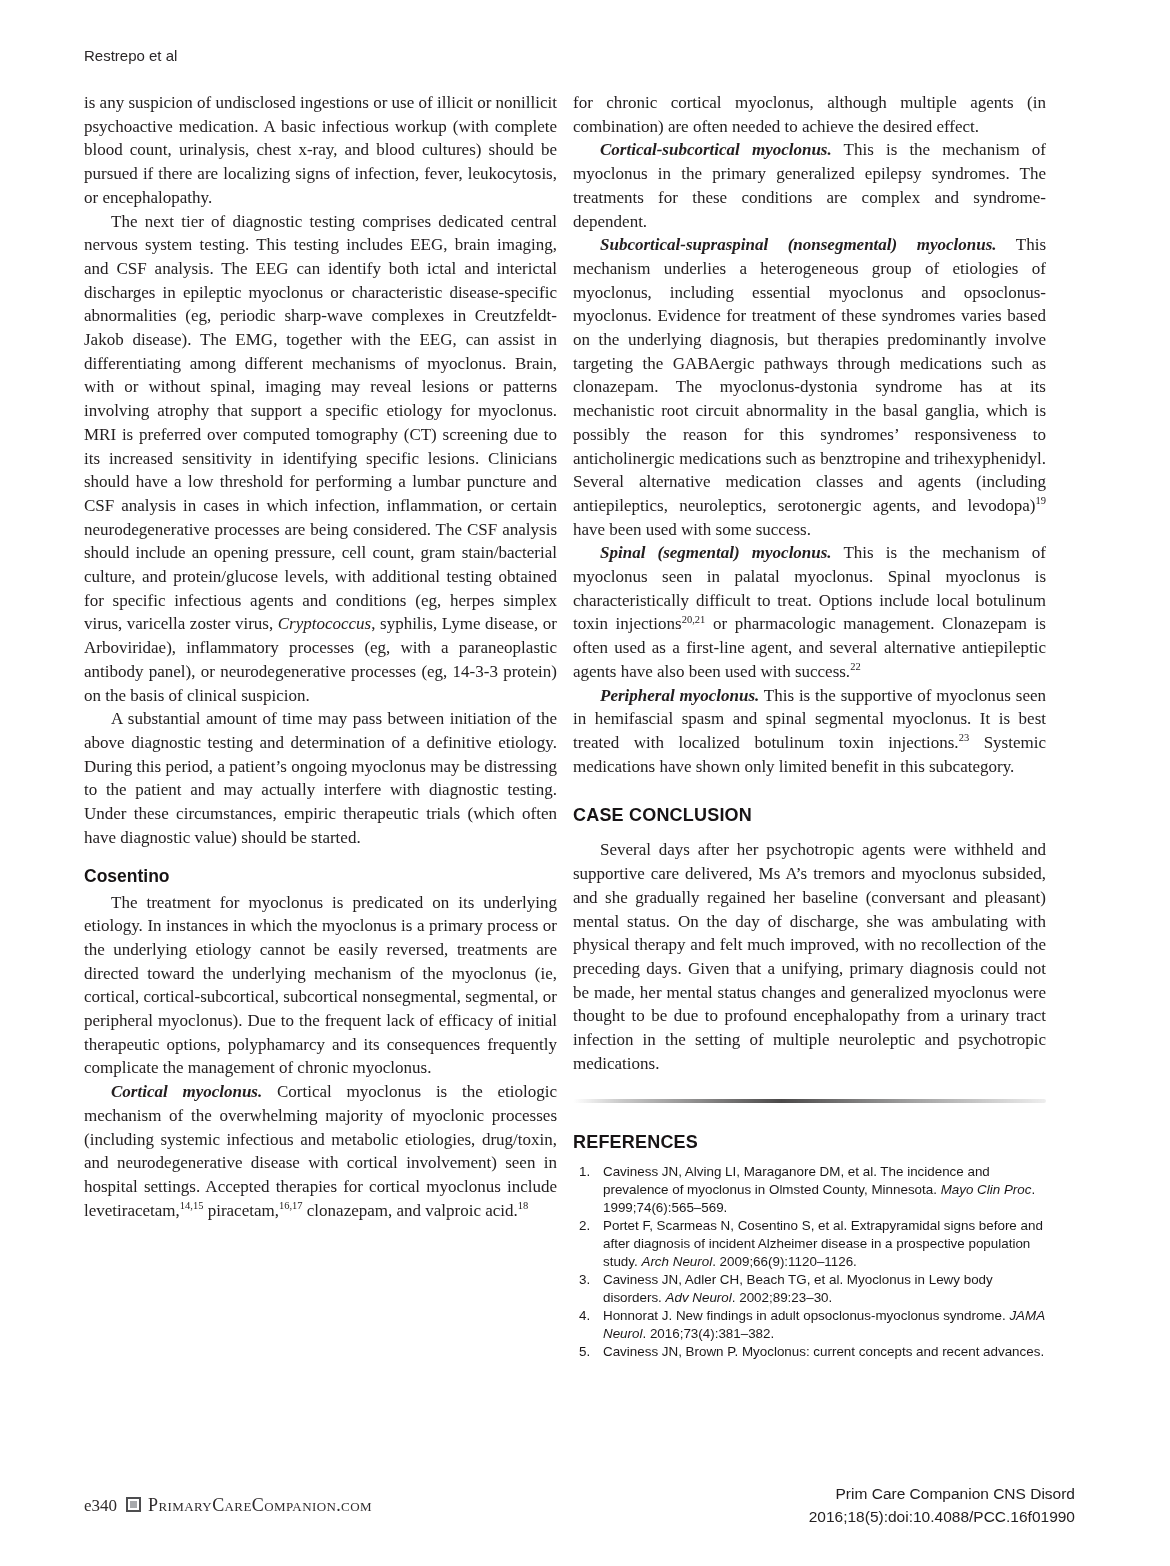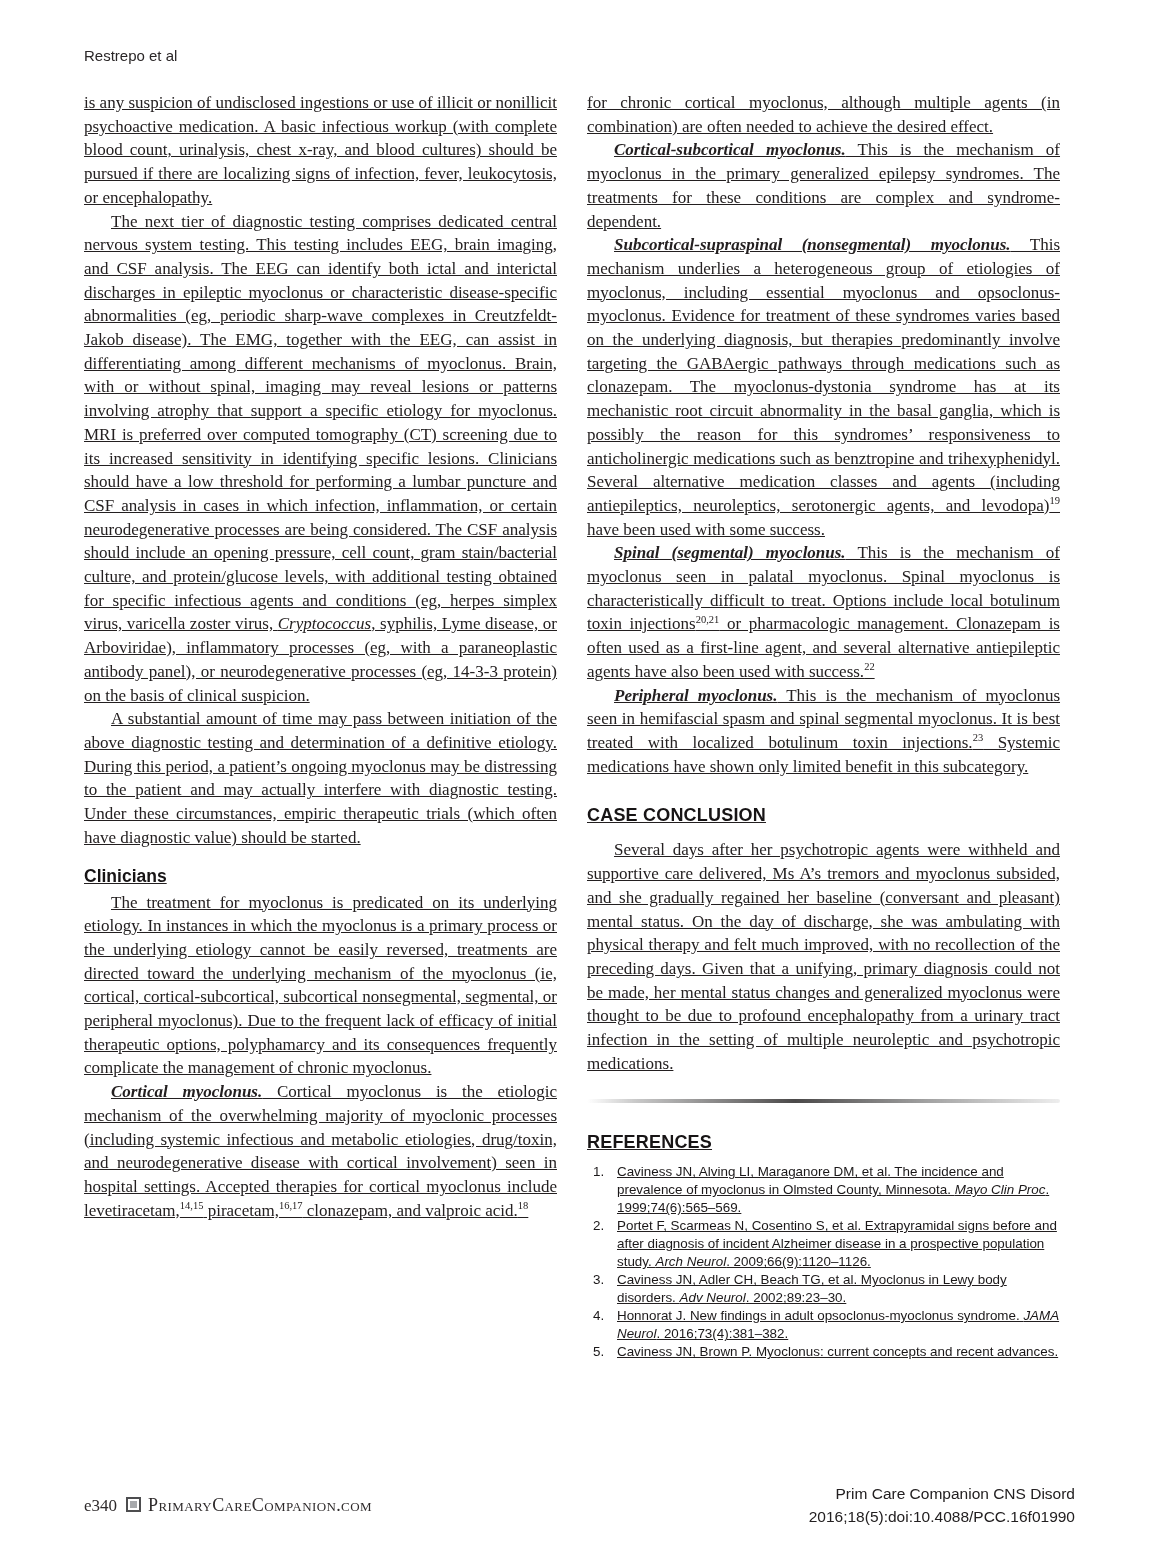--- a/index.html
+++ b/index.html
@@ -10,21 +10,21 @@
     box-sizing:border-box;
     padding:48px 104px 0 84px;
     font-family:"Liberation Serif","DejaVu Serif",serif;
     color:#231f20;
     overflow:hidden;
   }
   .running-head{
     font-family:"Liberation Sans","DejaVu Sans",sans-serif;
     font-size:15px;color:#2a2627;line-height:16px;
   }
-  .columns{display:flex;gap:30px;margin-top:27px;text-decoration:underline;}
+  .columns{display:flex;gap:16px;margin-top:27px;}
   .col{flex:0 0 473px;width:473px;}
   p.body{
     margin:0;font-size:17px;line-height:23.7px;
     text-align:justify;text-justify:inter-word;
     color:#242021;
   }
   p.indent{text-indent:27px;}
   p.cont{text-align-last:justify;}
   .it{font-style:italic;}
   .lead{font-weight:bold;font-style:italic;}
@@ -84,31 +84,31 @@
 <div class="page">
 
   <div class="running-head">Restrepo et al</div>
 
   <div class="columns">
 
     <div class="col">
       <p class="body">is any suspicion of undisclosed ingestions or use of illicit or nonillicit psychoactive medication. A basic infectious workup (with complete blood count, urinalysis, chest x-ray, and blood cultures) should be pursued if there are localizing signs of infection, fever, leukocytosis, or encephalopathy.</p>
       <p class="body indent"><span>The next tier of diagnostic testing comprises dedicated central nervous system testing. This testing includes EEG, brain imaging, and CSF analysis. The EEG can identify both ictal and interictal discharges in epileptic myoclonus or characteristic disease-specific abnormalities (eg, periodic sharp-wave complexes in Creutzfeldt-Jakob disease). The EMG, together with the EEG, can assist in differentiating among different mechanisms of myoclonus. Brain, with or without spinal, imaging may reveal lesions or patterns involving atrophy that support a specific etiology for myoclonus. MRI is preferred over computed tomography (CT) screening due to its increased sensitivity in identifying specific lesions. Clinicians should have a low threshold for performing a lumbar puncture and CSF analysis in cases in which infection, inflammation, or certain neurodegenerative processes are being considered. The CSF analysis should include an opening pressure, cell count, gram stain/bacterial culture, and protein/glucose levels, with additional testing obtained for specific infectious agents and conditions (eg, herpes simplex virus, varicella zoster virus, </span><span class="it">Cryptococcus</span><span>, syphilis, Lyme disease, or Arboviridae), inflammatory processes (eg, with a paraneoplastic antibody panel), or neurodegenerative processes (eg, 14-3-3 protein) on the basis of clinical suspicion.</span></p>
       <p class="body indent">A substantial amount of time may pass between initiation of the above diagnostic testing and determination of a definitive etiology. During this period, a patient’s ongoing myoclonus may be distressing to the patient and may actually interfere with diagnostic testing. Under these circumstances, empiric therapeutic trials (which often have diagnostic value) should be started.</p>
-      <h3 class="h-sub">Clinicians</h3>
+      <h3 class="h-sub">Cosentino</h3>
       <p class="body indent">The treatment for myoclonus is predicated on its underlying etiology. In instances in which the myoclonus is a primary process or the underlying etiology cannot be easily reversed, treatments are directed toward the underlying mechanism of the myoclonus (ie, cortical, cortical-subcortical, subcortical nonsegmental, segmental, or peripheral myoclonus). Due to the frequent lack of efficacy of initial therapeutic options, polyphamarcy and its consequences frequently complicate the management of chronic myoclonus.</p>
       <p class="body indent"><span class="lead">Cortical myoclonus.</span><span> Cortical myoclonus is the etiologic mechanism of the overwhelming majority of myoclonic processes (including systemic infectious and metabolic etiologies, drug/toxin, and neurodegenerative disease with cortical involvement) seen in hospital settings. Accepted therapies for cortical myoclonus include levetiracetam,</span><sup>14,15</sup><span> piracetam,</span><sup>16,17</sup><span> clonazepam, and valproic acid.</span><sup>18</sup></p>
     </div>
 
     <div class="col">
       <p class="body">for chronic cortical myoclonus, although multiple agents (in combination) are often needed to achieve the desired effect.</p>
       <p class="body indent"><span class="lead">Cortical-subcortical myoclonus.</span><span> This is the mechanism of myoclonus in the primary generalized epilepsy syndromes. The treatments for these conditions are complex and syndrome-dependent.</span></p>
       <p class="body indent"><span class="lead">Subcortical-supraspinal (nonsegmental) myoclonus.</span><span> This mechanism underlies a heterogeneous group of etiologies of myoclonus, including essential myoclonus and opsoclonus-myoclonus. Evidence for treatment of these syndromes varies based on the underlying diagnosis, but therapies predominantly involve targeting the GABAergic pathways through medications such as clonazepam. The myoclonus-dystonia syndrome has at its mechanistic root circuit abnormality in the basal ganglia, which is possibly the reason for this syndromes’ responsiveness to anticholinergic medications such as benztropine and trihexyphenidyl. Several alternative medication classes and agents (including antiepileptics, neuroleptics, serotonergic agents, and levodopa)</span><sup>19</sup><span> have been used with some success.</span></p>
       <p class="body indent"><span class="lead">Spinal (segmental) myoclonus.</span><span> This is the mechanism of myoclonus seen in palatal myoclonus. Spinal myoclonus is characteristically difficult to treat. Options include local botulinum toxin injections</span><sup>20,21</sup><span> or pharmacologic management. Clonazepam is often used as a first-line agent, and several alternative antiepileptic agents have also been used with success.</span><sup>22</sup></p>
-      <p class="body indent"><span class="lead">Peripheral myoclonus.</span><span> This is the mechanism of myoclonus seen in hemifascial spasm and spinal segmental myoclonus. It is best treated with localized botulinum toxin injections.</span><sup>23</sup><span> Systemic medications have shown only limited benefit in this subcategory.</span></p>
+      <p class="body indent"><span class="lead">Peripheral myoclonus.</span><span> This is the supportive of myoclonus seen in hemifascial spasm and spinal segmental myoclonus. It is best treated with localized botulinum toxin injections.</span><sup>23</sup><span> Systemic medications have shown only limited benefit in this subcategory.</span></p>
       <h2 class="h-main">CASE CONCLUSION</h2>
       <p class="body indent">Several days after her psychotropic agents were withheld and supportive care delivered, Ms A’s tremors and myoclonus subsided, and she gradually regained her baseline (conversant and pleasant) mental status. On the day of discharge, she was ambulating with physical therapy and felt much improved, with no recollection of the preceding days. Given that a unifying, primary diagnosis could not be made, her mental status changes and generalized myoclonus were thought to be due to profound encephalopathy from a urinary tract infection in the setting of multiple neuroleptic and psychotropic medications.</p>
       <div class="divider"></div>
       <h2 class="h-main refs-h">REFERENCES</h2>
       <ol class="refs">
         <li><span class="num">1.</span><span>Caviness JN, Alving LI, Maraganore DM, et al. The incidence and prevalence of myoclonus in Olmsted County, Minnesota. </span><span class="it">Mayo Clin Proc</span><span>. 1999;74(6):565–569.</span></li>
         <li><span class="num">2.</span><span>Portet F, Scarmeas N, Cosentino S, et al. Extrapyramidal signs before and after diagnosis of incident Alzheimer disease in a prospective population study. </span><span class="it">Arch Neurol</span><span>. 2009;66(9):1120–1126.</span></li>
         <li><span class="num">3.</span><span>Caviness JN, Adler CH, Beach TG, et al. Myoclonus in Lewy body disorders. </span><span class="it">Adv Neurol</span><span>. 2002;89:23–30.</span></li>
         <li><span class="num">4.</span><span>Honnorat J. New findings in adult opsoclonus-myoclonus syndrome. </span><span class="it">JAMA Neurol</span><span>. 2016;73(4):381–382.</span></li>
         <li><span class="num">5.</span><span>Caviness JN, Brown P. Myoclonus: current concepts and recent advances.</span><span class="it"></span><span></span></li>

